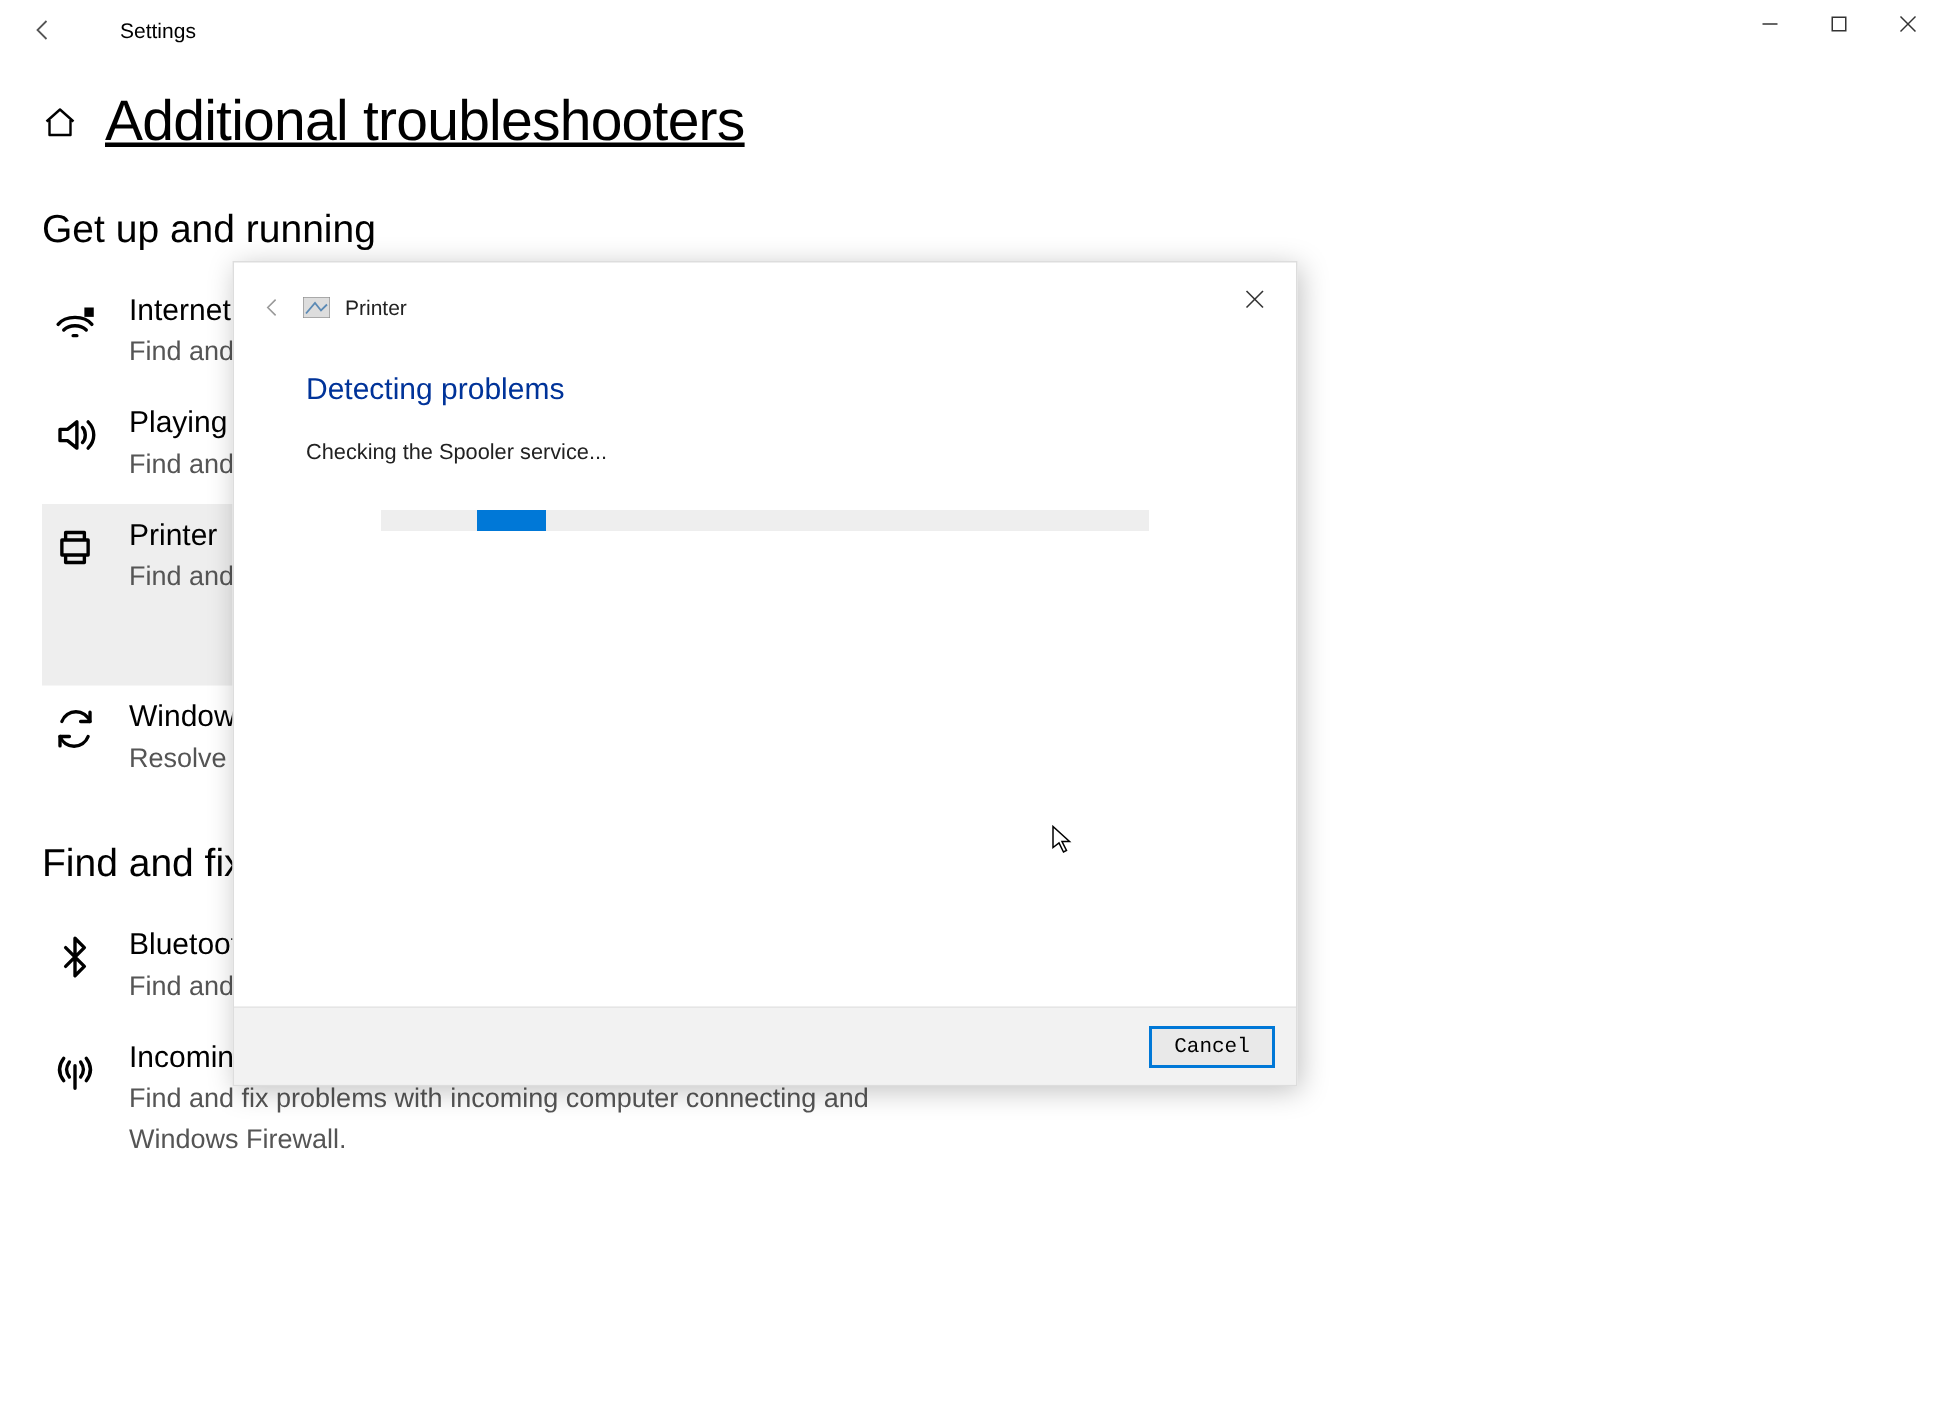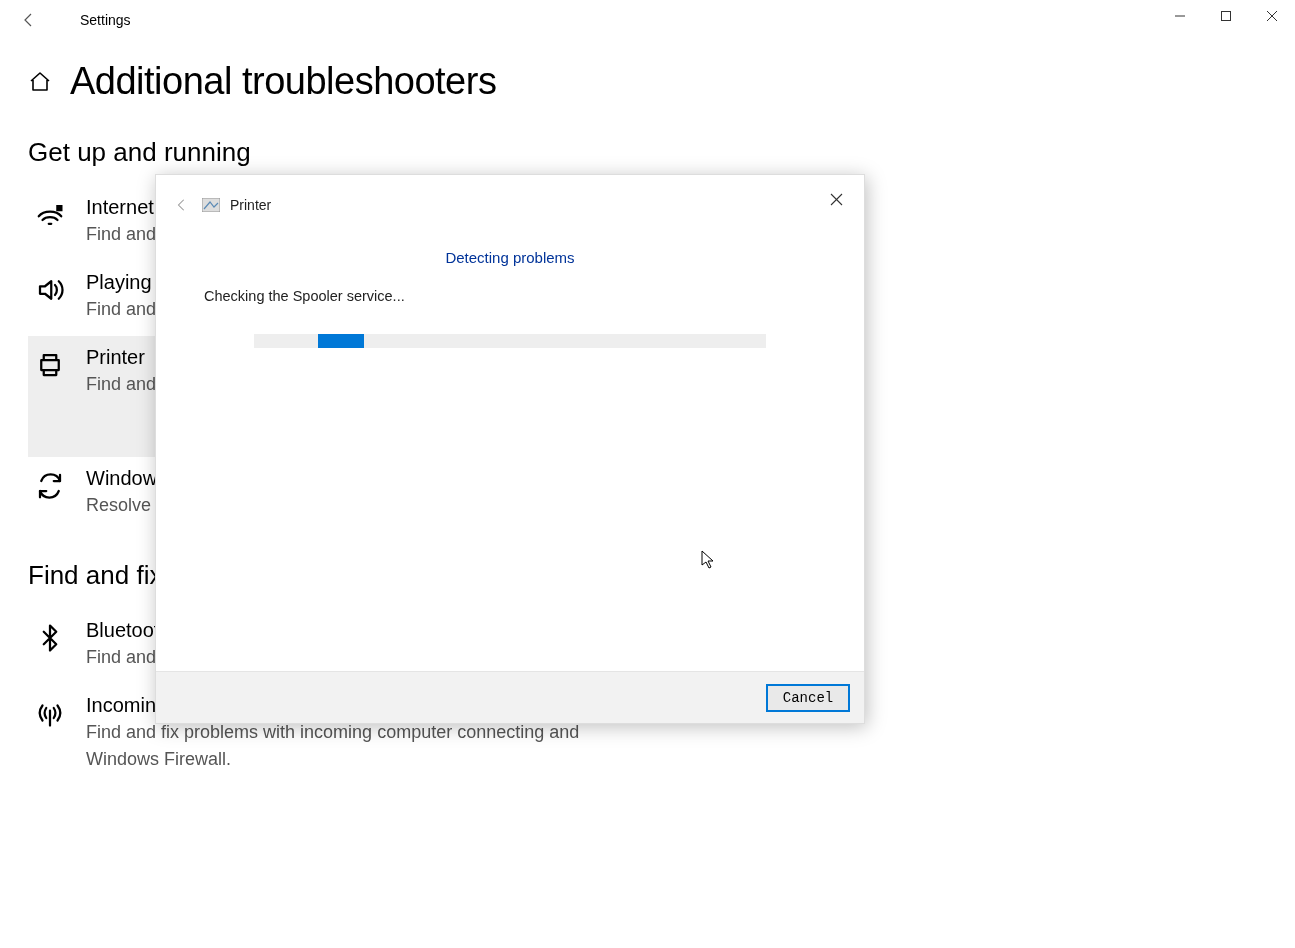--- a/index.html
+++ b/index.html
@@ -32,20 +32,21 @@
     color:#333;
   }
   .window-controls .ctl svg { stroke:#333; }
   
   .page {
     padding: 20px 28px 0 28px;
   }
   .heading-row {
     display:flex; align-items:center; gap:18px;
     margin-bottom: 34px;
+    text-decoration: underline;
   }
   .heading-row .home-icon { width:24px; display:flex; align-items:center;}
   .page-title {
     font-size: 38px;
     font-weight: 400;
     letter-spacing: -0.5px;
   }
   .section-title {
     font-size: 26px;
     font-weight: 400;
@@ -100,25 +101,24 @@
     position:absolute; top:10px; right:14px;
     width:28px; height:28px;
     display:flex; align-items:center; justify-content:center;
     color:#333;
   }
   .dialog-body {
     flex:1;
     padding: 28px 48px 0 48px;
   }
   .dialog-heading {
-    font-size: 15px;
+    font-size: 20px;
     color:#003399;
     font-weight:400;
     margin-bottom: 22px;
-    text-align: center;
   }
   .dialog-status {
     font-size:14.5px;
     color:#222;
     margin-bottom: 30px;
   }
   .progress {
     margin: 0 50px 0 50px;
     height: 14px;
     background:#eeeeee;

